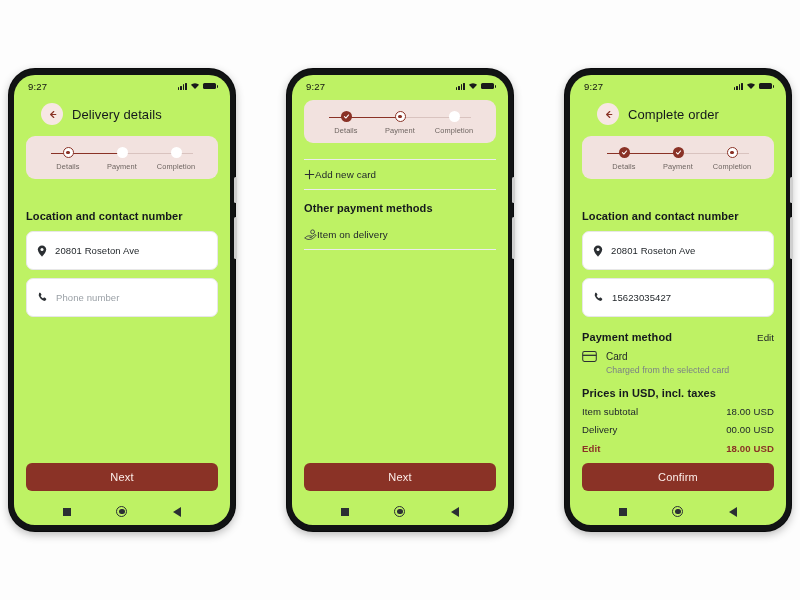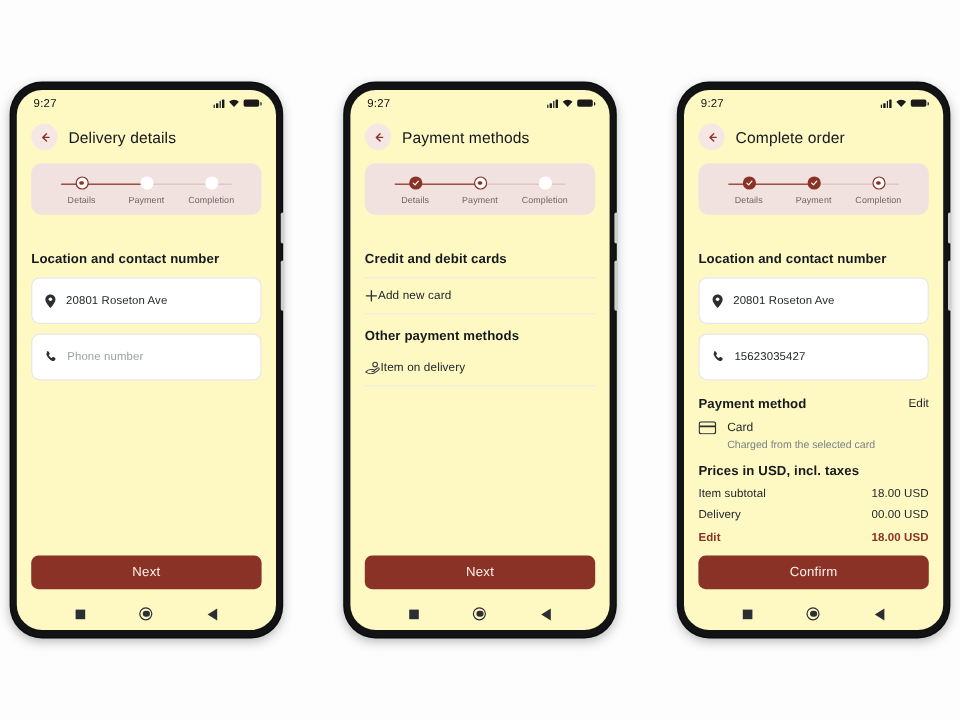--- a/index.html
+++ b/index.html
@@ -41,21 +41,21 @@
   .phone .sidebtn2 {
     position: absolute;
     right: -2px; top: 148px;
     width: 3px; height: 42px;
     background: #cfcfcf;
     border-radius: 2px;
   }
   .screen {
     position: relative;
     width: 100%; height: 100%;
-    background: #fef9c3;
+    background: #bef264;
     border-radius: 21px;
     overflow: hidden;
     display: flex;
     flex-direction: column;
   }
 
   
   .statusbar {
     height: 22px;
     padding: 0 14px;
@@ -78,21 +78,21 @@
     position: relative;
   }
   .batt::after{
     content:"";position:absolute;right:-2px;top:1.8px;
     width:1.3px;height:3px;background:#1a1a1a;border-radius:0 1px 1px 0;
   }
 
   
   .apphead {
     display: flex; align-items: center; gap: 9px;
-    padding: 6px 14px 8px 12px;
+    padding: 6px 14px 8px 27px;
     flex: 0 0 auto;
   }
   .backbtn {
     width: 22px; height: 22px;
     border-radius: 50%;
     background: #f7e7e4;
     display: flex; align-items: center; justify-content: center;
     flex: 0 0 auto;
   }
   .title { font-size: 13px; color: #14181c; font-weight: 400; letter-spacing: .1px; }
@@ -178,21 +178,21 @@
 
   .optrow {
     display: flex; align-items: center; gap: 0;
     height: 29px;
     font-size: 9.8px;
     color: #20262b;
     letter-spacing:.1px;
   }
 
   .rowhead {
-    display:flex; align-items:flex-start; justify-content:space-between;
+    display:flex; align-items:flex-end; justify-content:space-between;
     margin-top: 14px;
   }
   .editlink { font-size: 9.8px; color: #1d2226; }
 
   .methodrow {
     display:flex; align-items:center; gap: 9px;
     margin-top: 8px;
   }
   .methodrow .mlabel { font-size: 10px; color:#1d2226; }
   .msub { font-size: 8.8px; color:#7b8186; margin: 3px 0 0 24px; }
@@ -337,28 +337,20 @@
               <i></i>
               <i></i>
             </span>
           <svg width="10" height="8" viewBox="0 0 12 9">
               <path d="M6 8.2 L1.1 3.1 A6.9 6.9 0 0 1 10.9 3.1 Z" fill="#1a1a1a"></path>
             </svg>
           <span class="batt"></span>
         </span>
       </div>
 
-      <div class="apphead">
-        <div class="backbtn">
-          <svg width="11" height="11" viewBox="0 0 14 14">
-            <path d="M8.6 3.2 L4.6 7 L8.6 10.8 M4.8 7 H11.2" fill="none" stroke="#8a3226" stroke-width="1.5" stroke-linecap="round" stroke-linejoin="round"></path>
-          </svg>
-        </div>
-        <div class="title">Payment methods</div>
-      </div>
 
       <div class="stepwrap">
         <div class="stepper">
           <div class="track">
             <div class="line">
                 <div class="fill" style="width:50%"></div>
               </div>
             <div class="step">
               <div class="dot done">
                 <svg viewBox="0 0 10 10">
@@ -373,21 +365,20 @@
             </div>
             <div class="step">
               <div class="dot"></div>
               <div class="steplabel">Completion</div>
             </div>
           </div>
         </div>
       </div>
 
       <div class="content">
-        <div class="sechead sp">Credit and debit cards</div>
         <div class="divider"></div>
 
         <div class="optrow">
           <svg width="11" height="11" viewBox="0 0 12 12">
             <path d="M6 1.4 V10.6 M1.4 6 H10.6" stroke="#2b2f33" stroke-width="1.2" stroke-linecap="round"></path>
           </svg>
           <span>Add new card</span>
         </div>
 
         <div class="divider"></div>

